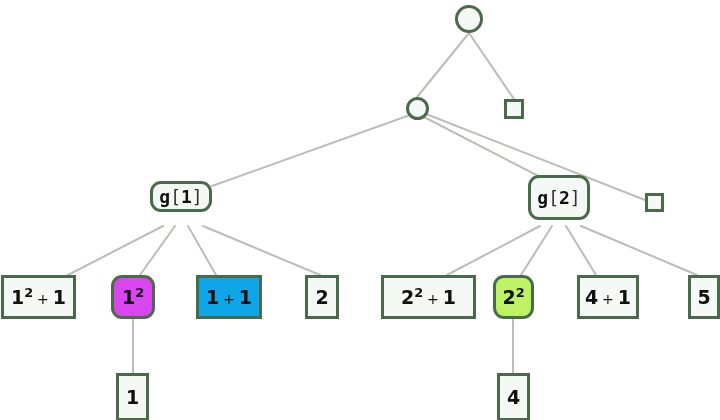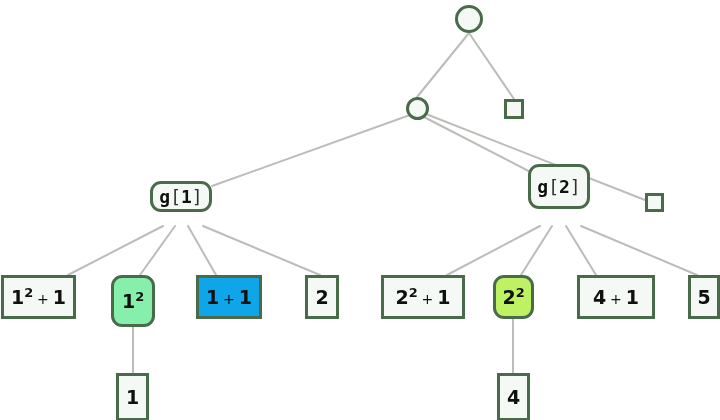--- a/index.html
+++ b/index.html
@@ -105,42 +105,42 @@
       <line x1="513" y1="319" x2="513" y2="373" stroke="#bcbcb8" stroke-width="2" stroke-linecap="round"></line>
     </svg>
   <div id="node-layer">
       <div class="node shape-circle" style="left: 455px; top: 5px; width: 28px; height: 28px; border-color: rgb(74, 107, 74); background: rgb(244, 249, 246);"></div>
       <div class="node shape-square" style="left: 504px; top: 99px; width: 20px; height: 20px; border-color: rgb(74, 107, 74); background: rgb(244, 249, 246);"></div>
       <div class="node shape-circle" style="left: 406px; top: 97px; width: 23px; height: 23px; border-color: rgb(74, 107, 74); background: rgb(244, 249, 246);"></div>
       <div class="node shape-square" style="left: 645px; top: 193px; width: 19px; height: 19px; border-color: rgb(74, 107, 74); background: rgb(244, 249, 246);"></div>
       <div class="node shape-round" style="left: 150px; top: 181px; width: 62px; height: 31px; border-color: rgb(74, 107, 74); background: rgb(244, 249, 246);">
         <span class="node-label mono">g<span class="brk">[</span>1<span class="brk">]</span></span>
       </div>
-      <div class="node shape-round" style="left: 528px; top: 164px; width: 62px; height: 45px; border-color: rgb(74, 107, 74); background: rgb(244, 249, 246);">
+      <div class="node shape-round" style="left: 528px; top: 175px; width: 62px; height: 45px; border-color: rgb(74, 107, 74); background: rgb(244, 249, 246);">
         <span class="node-label mono">g<span class="brk">[</span>2<span class="brk">]</span></span>
       </div>
       <div class="node shape-rect" style="left: 1px; top: 275px; width: 75px; height: 44px; border-color: rgb(74, 107, 74); background: rgb(244, 249, 246);">
         <span class="node-label">1<sup>2</sup><span class="op"> + </span>1</span>
       </div>
-      <div class="node shape-round" style="left: 111px; top: 275px; width: 44px; height: 52px; border-color: rgb(74, 107, 74); background: #86efac;">
+      <div class="node shape-round" style="left: 111px; top: 275px; width: 44px; height: 44px; border-color: rgb(74, 107, 74); background: #d946ef;">
         <span class="node-label">1<sup>2</sup></span>
       </div>
       <div class="node shape-rect" style="left: 196px; top: 275px; width: 66px; height: 44px; border-color: rgb(74, 107, 74); background: #0ea5e9;">
         <span class="node-label">1<span class="op"> + </span>1</span>
       </div>
       <div class="node shape-rect" style="left: 305px; top: 275px; width: 34px; height: 44px; border-color: rgb(74, 107, 74); background: rgb(244, 249, 246);">
         <span class="node-label">2</span>
       </div>
-      <div class="node shape-rect" style="left: 381px; top: 275px; width: 84px; height: 44px; border-color: rgb(74, 107, 74); background: rgb(244, 249, 246);">
+      <div class="node shape-rect" style="left: 381px; top: 275px; width: 95px; height: 44px; border-color: rgb(74, 107, 74); background: rgb(244, 249, 246);">
         <span class="node-label">2<sup>2</sup><span class="op"> + </span>1</span>
       </div>
       <div class="node shape-round" style="left: 493px; top: 275px; width: 41px; height: 44px; border-color: rgb(74, 107, 74); background: #bef264;">
         <span class="node-label">2<sup>2</sup></span>
       </div>
-      <div class="node shape-rect" style="left: 577px; top: 275px; width: 78px; height: 44px; border-color: rgb(74, 107, 74); background: rgb(244, 249, 246);">
+      <div class="node shape-rect" style="left: 577px; top: 275px; width: 62px; height: 44px; border-color: rgb(74, 107, 74); background: rgb(244, 249, 246);">
         <span class="node-label">4<span class="op"> + </span>1</span>
       </div>
       <div class="node shape-rect" style="left: 688px; top: 275px; width: 32px; height: 44px; border-color: rgb(74, 107, 74); background: rgb(244, 249, 246);">
         <span class="node-label">5</span>
       </div>
       <div class="node shape-rect" style="left: 116px; top: 373px; width: 33px; height: 48px; border-color: rgb(74, 107, 74); background: rgb(244, 249, 246);">
         <span class="node-label">1</span>
       </div>
       <div class="node shape-rect" style="left: 497px; top: 373px; width: 33px; height: 48px; border-color: rgb(74, 107, 74); background: rgb(244, 249, 246);">
         <span class="node-label">4</span>

